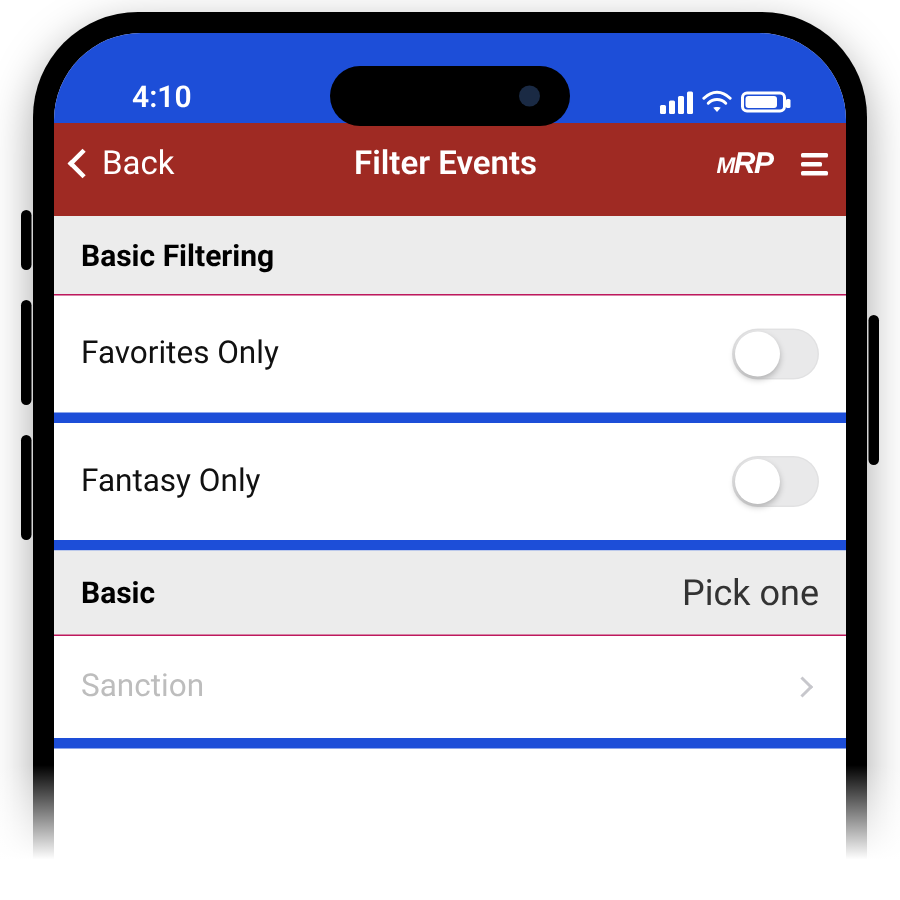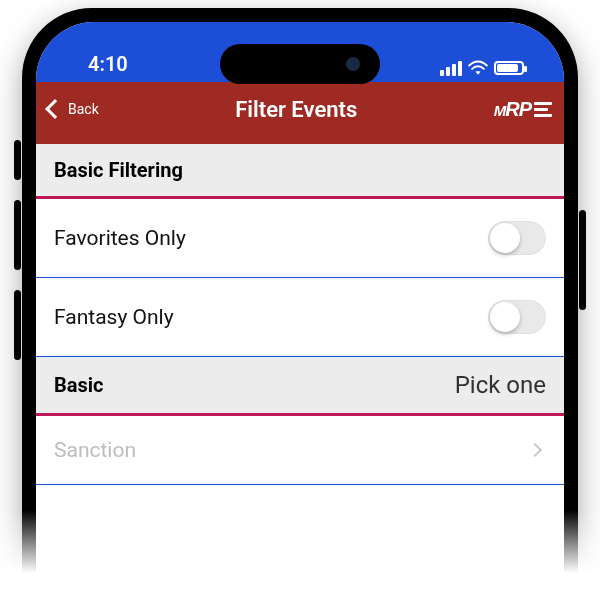--- a/index.html
+++ b/index.html
@@ -87,55 +87,55 @@
   
   .navbar {
     height: 62px;
     background: #9f2a23;
     color:#fff;
     display:flex;
     align-items:center;
     justify-content:space-between;
     padding: 0 12px 8px 12px;
   }
-  .nav-back{ display:flex; align-items:center; font-size:14px; gap:2px; cursor:pointer;}
+  .nav-back{ display:flex; align-items:center; font-size:22px; gap:2px; cursor:pointer;}
   .chevron-left{
     width:14px; height:14px; border-left:3px solid #fff; border-bottom:3px solid #fff; transform:rotate(45deg); margin-right:4px;
   }
   .nav-title{ font-size:22px; font-weight:600;}
-  .logo{ font-weight:700; font-style:italic; font-size:20px; letter-spacing:-1px; display:flex; align-items:center; gap:3px;}
+  .logo{ font-weight:700; font-style:italic; font-size:20px; letter-spacing:-1px; display:flex; align-items:center; gap:19px;}
   .logo .lines{ display:flex; flex-direction:column; gap:3px;}
   .logo .lines span{ display:block; height:3px; background:#fff; width:18px; border-radius:1px;}
   .logo .lines span:nth-child(2){width:14px}
   .logo .lines span:nth-child(3){width:18px}
   .logo-text .m{ font-size:15px; vertical-align:baseline;}
   .logo-text{ font-family: Arial, sans-serif;}
 
   
   .list { background:#fff; }
   .section-header{
     background:#ececec;
     padding:14px 18px;
     font-weight:700;
     font-size:20px;
     color:#000;
     display:flex;
     justify-content:space-between;
     align-items:center;
-    border-bottom:3px solid #be185d;
+    border-bottom:1px solid #be185d;
   }
   .section-sub{ font-weight:400; font-size:24px; color:#333;}
   .row{
     display:flex;
     align-items:center;
     justify-content:space-between;
     padding: 22px 18px;
     font-size:21px;
     color:#111;
-    border-bottom:1px solid #1d4ed8;
+    border-bottom:7px solid #1d4ed8;
   }
   .row.dim{ color:#bdbdbd;}
   .toggle{
     width:58px; height:34px; background:#e9e9ea; border-radius:20px; position:relative;
     box-shadow: inset 0 0 0 1px rgba(0,0,0,0.03);
   }
   .toggle .knob{
     position:absolute; left:2px; top:2px; width:30px; height:30px; background:#fff; border-radius:50%;
     box-shadow:0 2px 4px rgba(0,0,0,0.25);
   }

